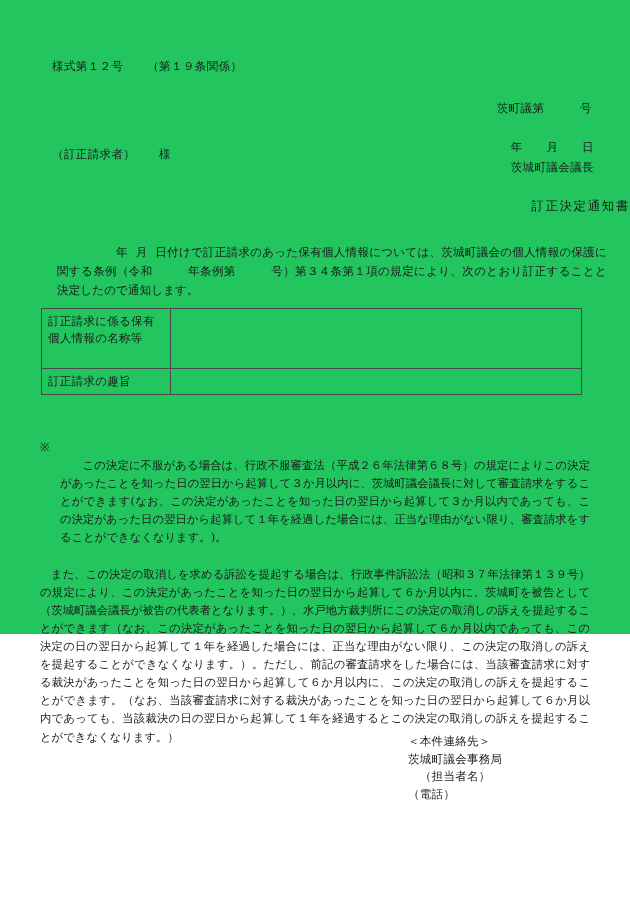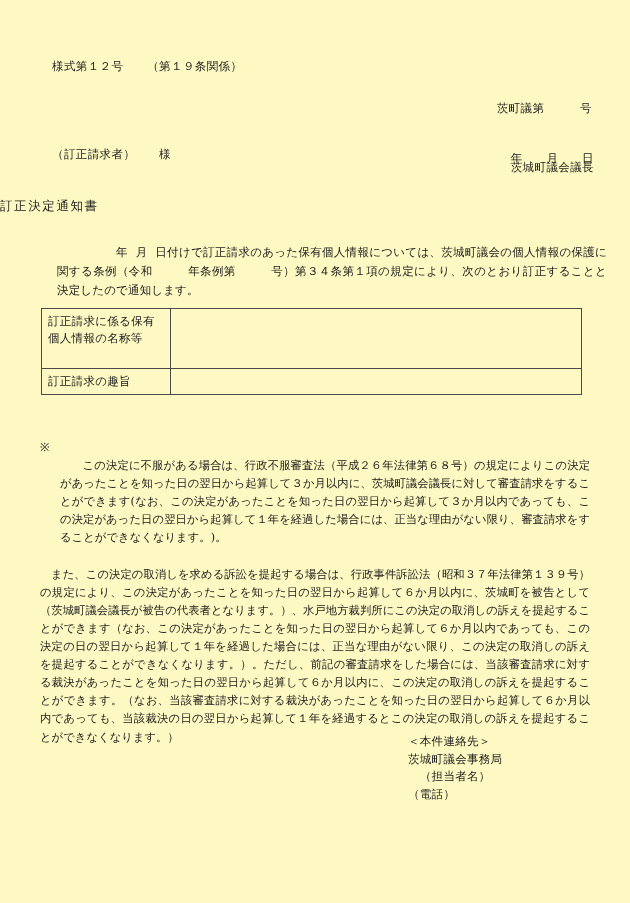--- a/index.html
+++ b/index.html
@@ -10,22 +10,22 @@
   body {
     width: 630px;
     height: 903px;
     font-family: "DejaVu Serif", "Liberation Serif", serif;
     color: #1a1a1a;
     -webkit-font-smoothing: antialiased;
   }
   .page {
     position: relative;
     width: 630px;
-    height: 903px;
-    background: #fef9c3;
+    height: 634px;
+    background: #22c55e;
     box-sizing: border-box;
   }
 
   
   .jp {
     font-family: "DejaVu Serif", "Liberation Serif", serif;
     font-size: 11.5px;
     line-height: 1.0;
     letter-spacing: 0.4px;
     white-space: pre;
@@ -38,21 +38,21 @@
     top: 61px;
   }
 
   .doc-number-block {
     position: absolute;
     right: 36px;
     top: 80px;
     text-align: left;
   }
   .doc-number-block .line {
-    margin-bottom: 15px;
+    margin-bottom: 4px;
     white-space: pre;
   }
   .doc-number-block .line:last-child {
     margin-bottom: 0;
     padding-left: 14px;
   }
 
   .addressee {
     position: absolute;
     left: 52px;
@@ -64,21 +64,21 @@
     position: absolute;
     right: 36px;
     top: 162px;
   }
 
   .doc-title {
     position: absolute;
     left: 0;
     right: 0;
     top: 200px;
-    text-align: left;
+    text-align: right;
     font-size: 12.5px;
     letter-spacing: 1.6px;
   }
 
   
   .intro {
     position: absolute;
     left: 57px;
     top: 243px;
     width: 550px;

